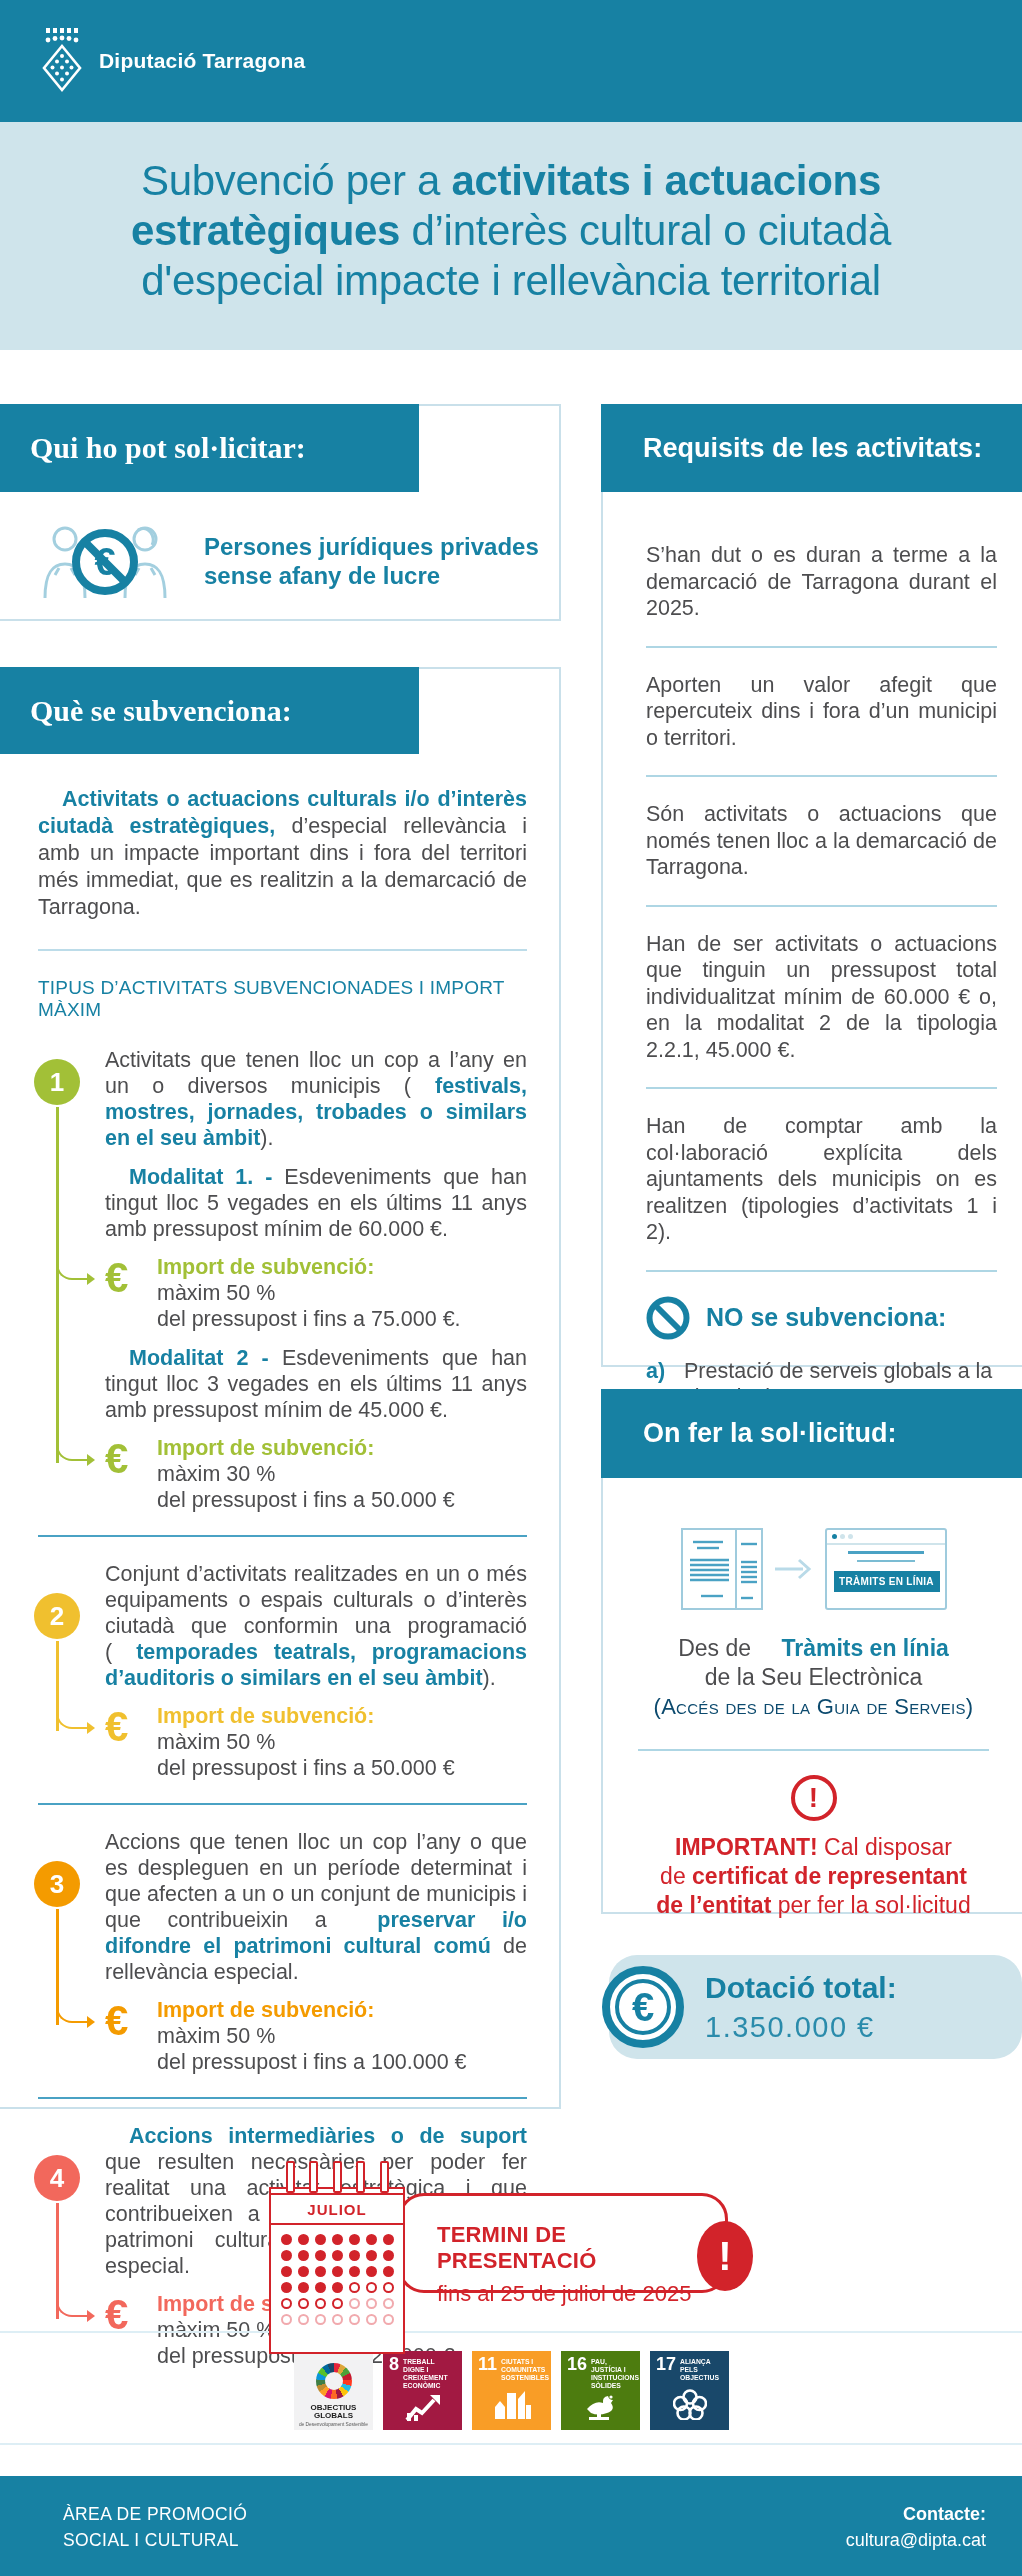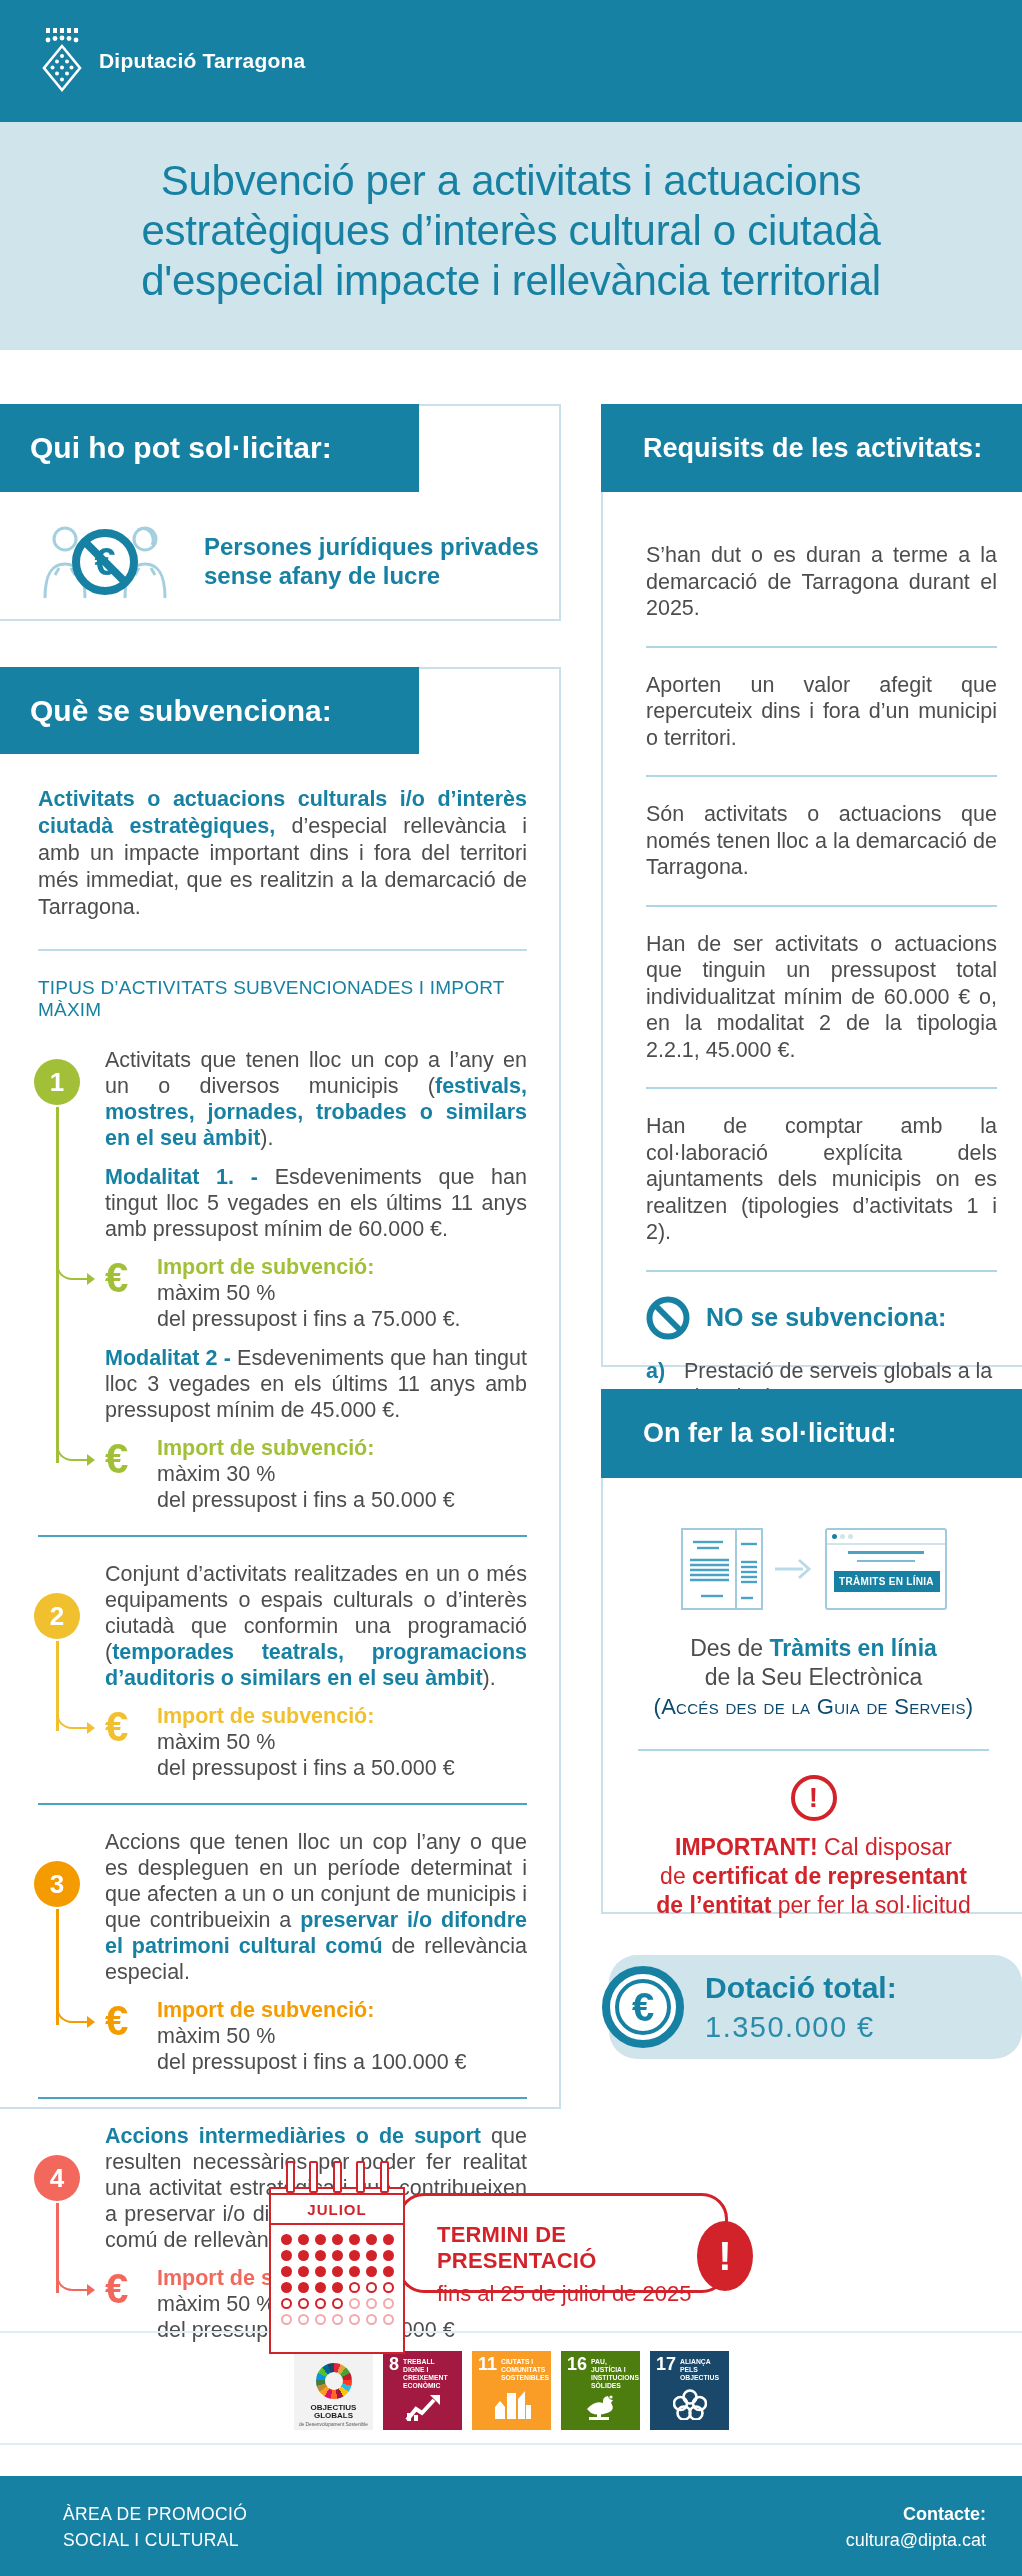--- a/index.html
+++ b/index.html
@@ -9,41 +9,41 @@
 
   
   .top-header { position:absolute; left:0; top:0; width:1022px; height:122px; background:#1781a3;
                 display:flex; align-items:center; padding-left:40px; gap:15px; }
   .brand-name { color:#fff; font-size:21px; font-weight:700; letter-spacing:0.2px; }
 
   
   .title-band { position:absolute; left:0; top:122px; width:1022px; height:228px; background:#cfe4eb;
                 text-align:center; padding-top:34px; }
   .title-band h1 { color:#1781a3; font-size:42px; line-height:50px; font-weight:400; letter-spacing:-0.3px; }
-  .title-band b { font-weight:400; }
+  .title-band b { font-weight:700; }
 
   
   .sec-box { position:absolute; background:#fff; border:2px solid #c9e0ea; }
   .sec-bar { position:absolute; background:#1781a3; color:#fff; font-weight:700; z-index:2;
              display:flex; align-items:center; }
-  .bar-left  { padding-left:30px; font-size:30px; }
+  .bar-left  { padding-left:30px; font-size:30px;font-family:Liberation Serif, serif; }
   .bar-right { padding-left:42px; font-size:27px; }
 
   
   .box-who  { left:0; top:404px; width:561px; height:217px; border-left:none; }
   .bar-who  { left:0; top:404px; width:419px; height:88px; }
   .who-row  { position:absolute; left:42px; top:118px; display:flex; align-items:center; gap:28px; }
   .who-text { color:#1781a3; font-weight:700; font-size:24px; line-height:29px; }
 
   
   .box-what { left:0; top:667px; width:561px; height:1442px; border-left:none; }
   .bar-what { left:0; top:667px; width:419px; height:87px; }
   .what-content { position:absolute; left:38px; top:117px; width:489px; }
   .intro { font-size:21.5px; line-height:27px; text-align:justify; }
-  .teal-b { color:#1781a3; font-weight:700; }
+  .teal-b { color:#1781a3; font-weight:700;margin-left:24px; }
   .intro-div { border:0; border-top:2px solid #bcdce9; margin:28px 0 26px; }
   .list-title { color:#1781a3; font-size:19px; letter-spacing:0.2px; margin-bottom:26px; }
 
   .item { position:relative; padding-left:67px; font-size:21.5px; line-height:26px; }
   .item p { text-align:justify; }
   .item .mod { margin-top:13px; }
   .num { position:absolute; left:-4px; top:32px; width:46px; height:46px; border-radius:50%;
          color:#fff; font-size:26px; font-weight:700; display:flex; align-items:center; justify-content:center; }
   .item-1 .num { top:12px; }
   .stem { position:absolute; left:18px; top:80px; bottom:50px; width:2.5px; }

